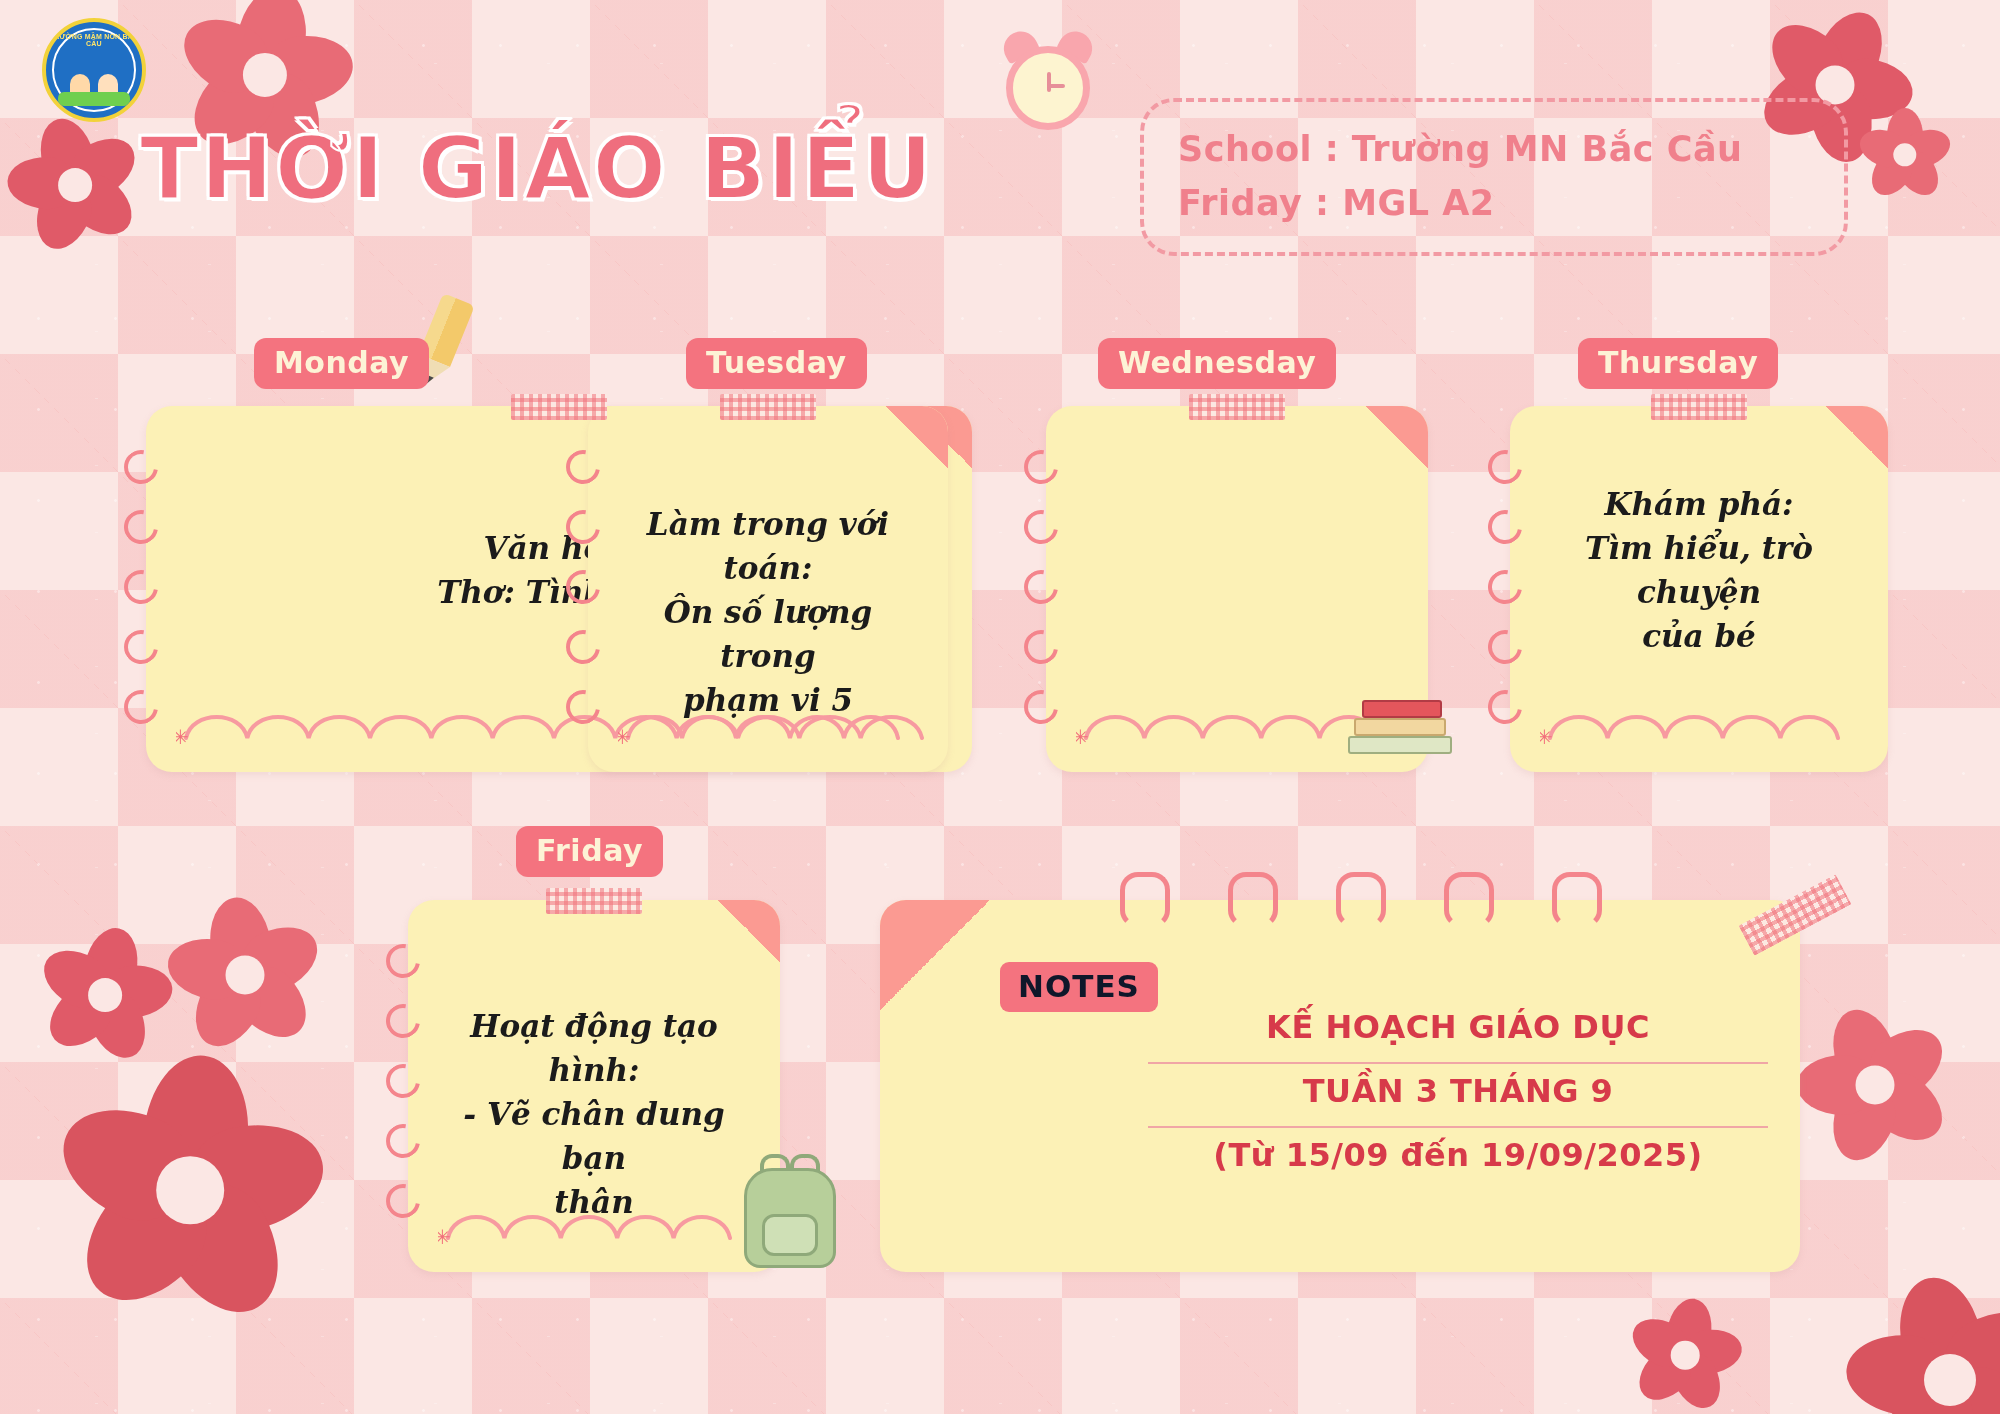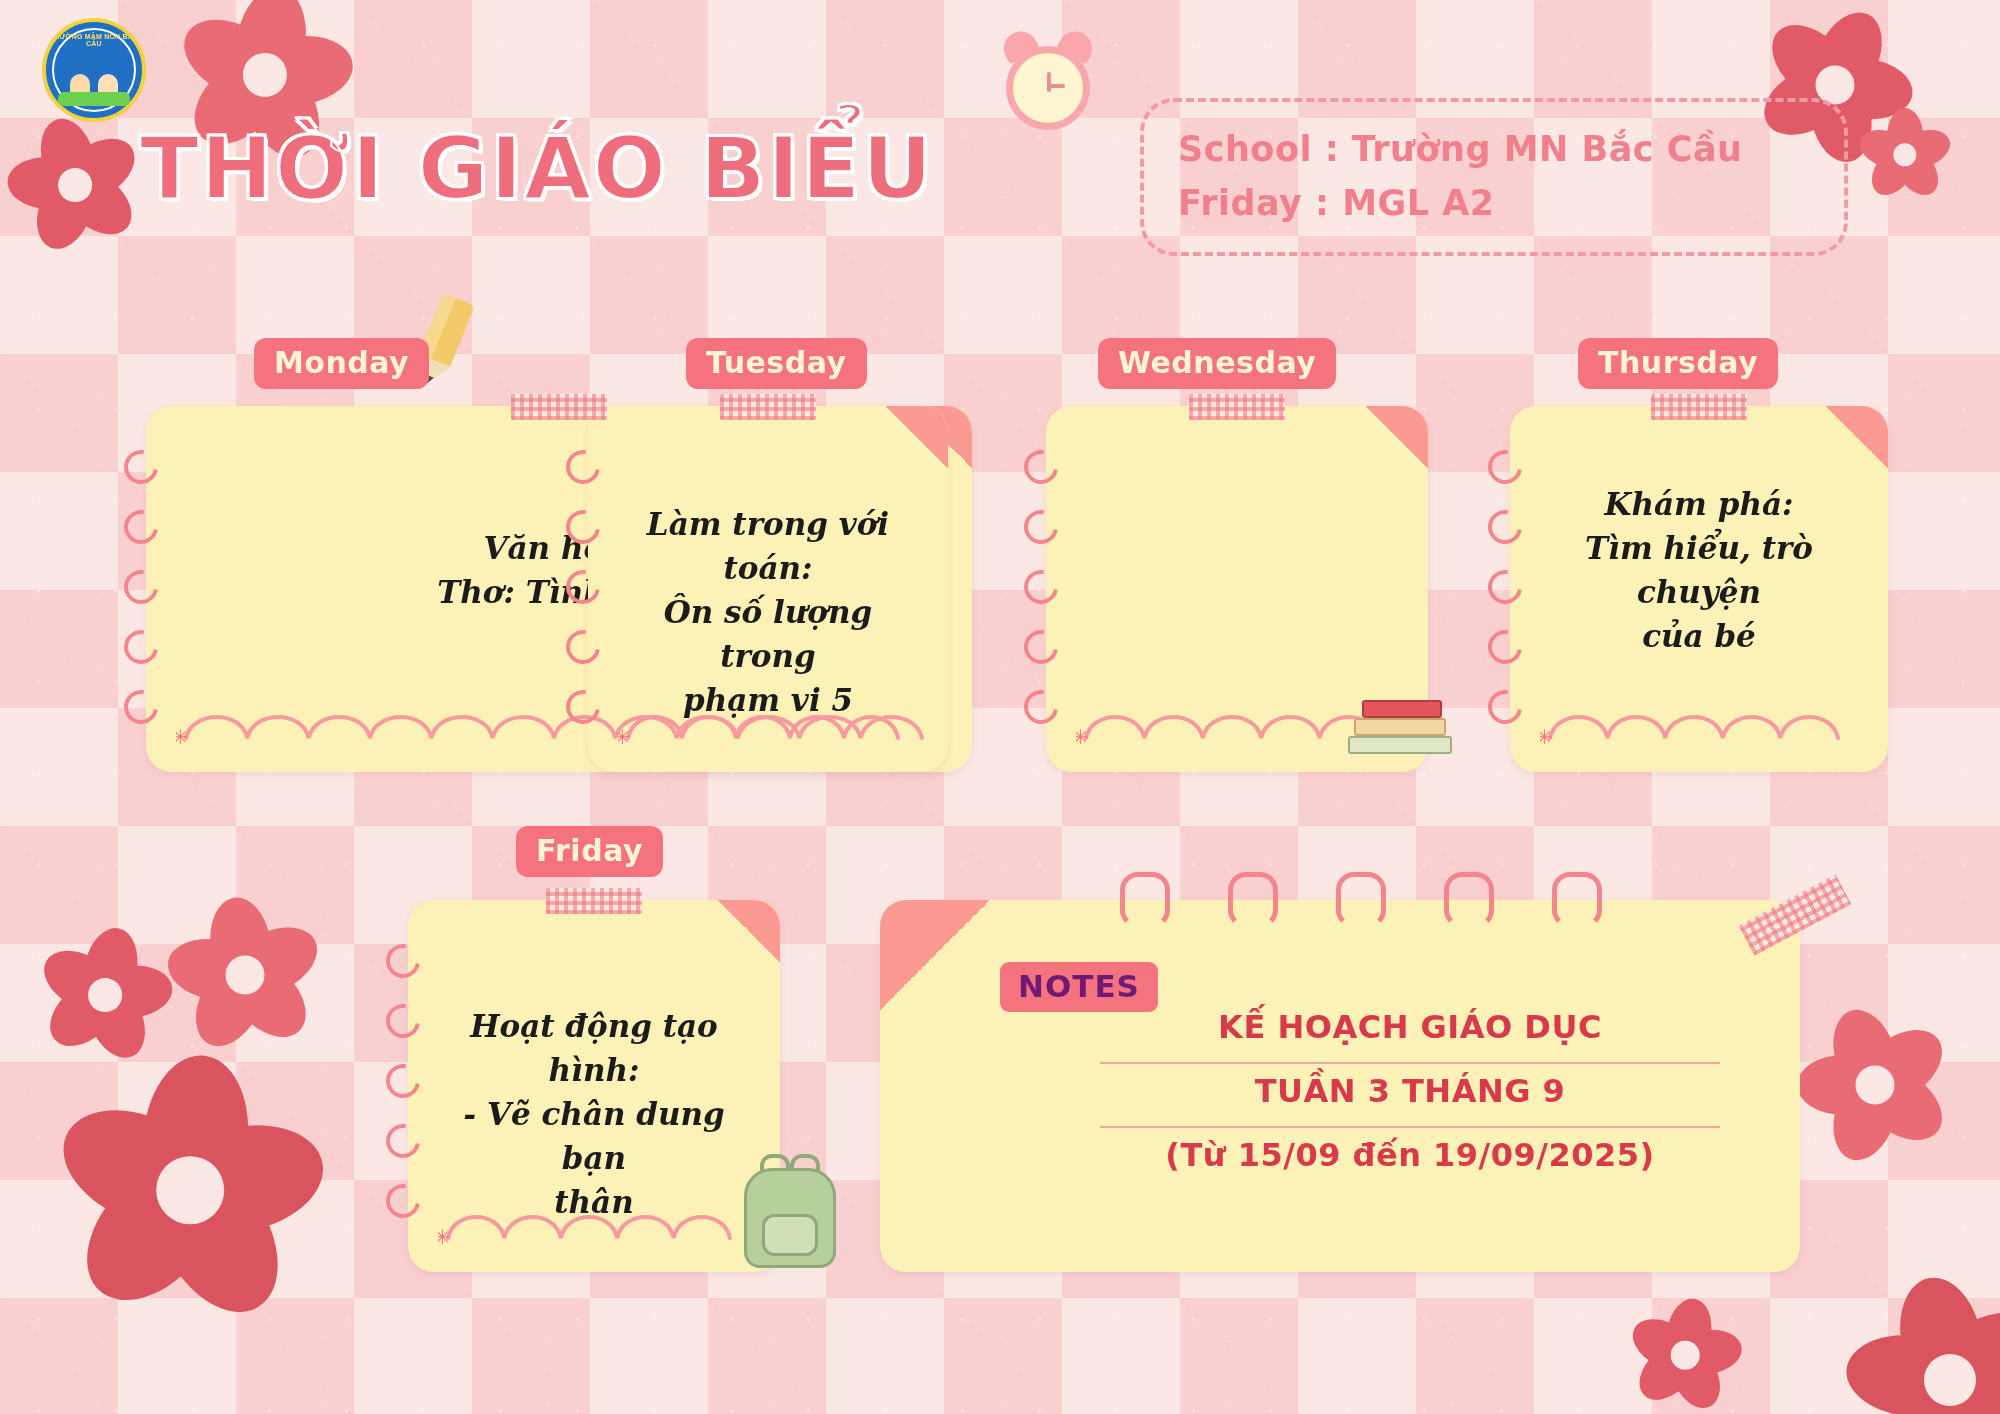--- a/index.html
+++ b/index.html
@@ -182,31 +182,31 @@
     width: 110px;
     height: 110px;
     background: linear-gradient(135deg, #fb9a92 50%, transparent 50%);
     border-bottom-right-radius: 22px;
   }
   .notes-badge {
     position: absolute;
     left: 1000px;
     top: 962px;
     background: #f4737f;
-    color: #701a75;
+    color: #0f172a;
     font-family: "DejaVu Sans", sans-serif;
     font-weight: bold;
     font-size: 31px;
     padding: 6px 18px 8px;
     border-radius: 9px;
     letter-spacing: 1px;
   }
   .notes-lines {
     position: absolute;
-    left: 1100px;
+    left: 1148px;
     top: 1000px;
     width: 620px;
   }
   .notes-line {
     height: 62px;
     border-bottom: 2px solid #f0a6a6;
     text-align: center;
     font-family: "DejaVu Sans", sans-serif;
     font-weight: bold;
     font-size: 32px;

